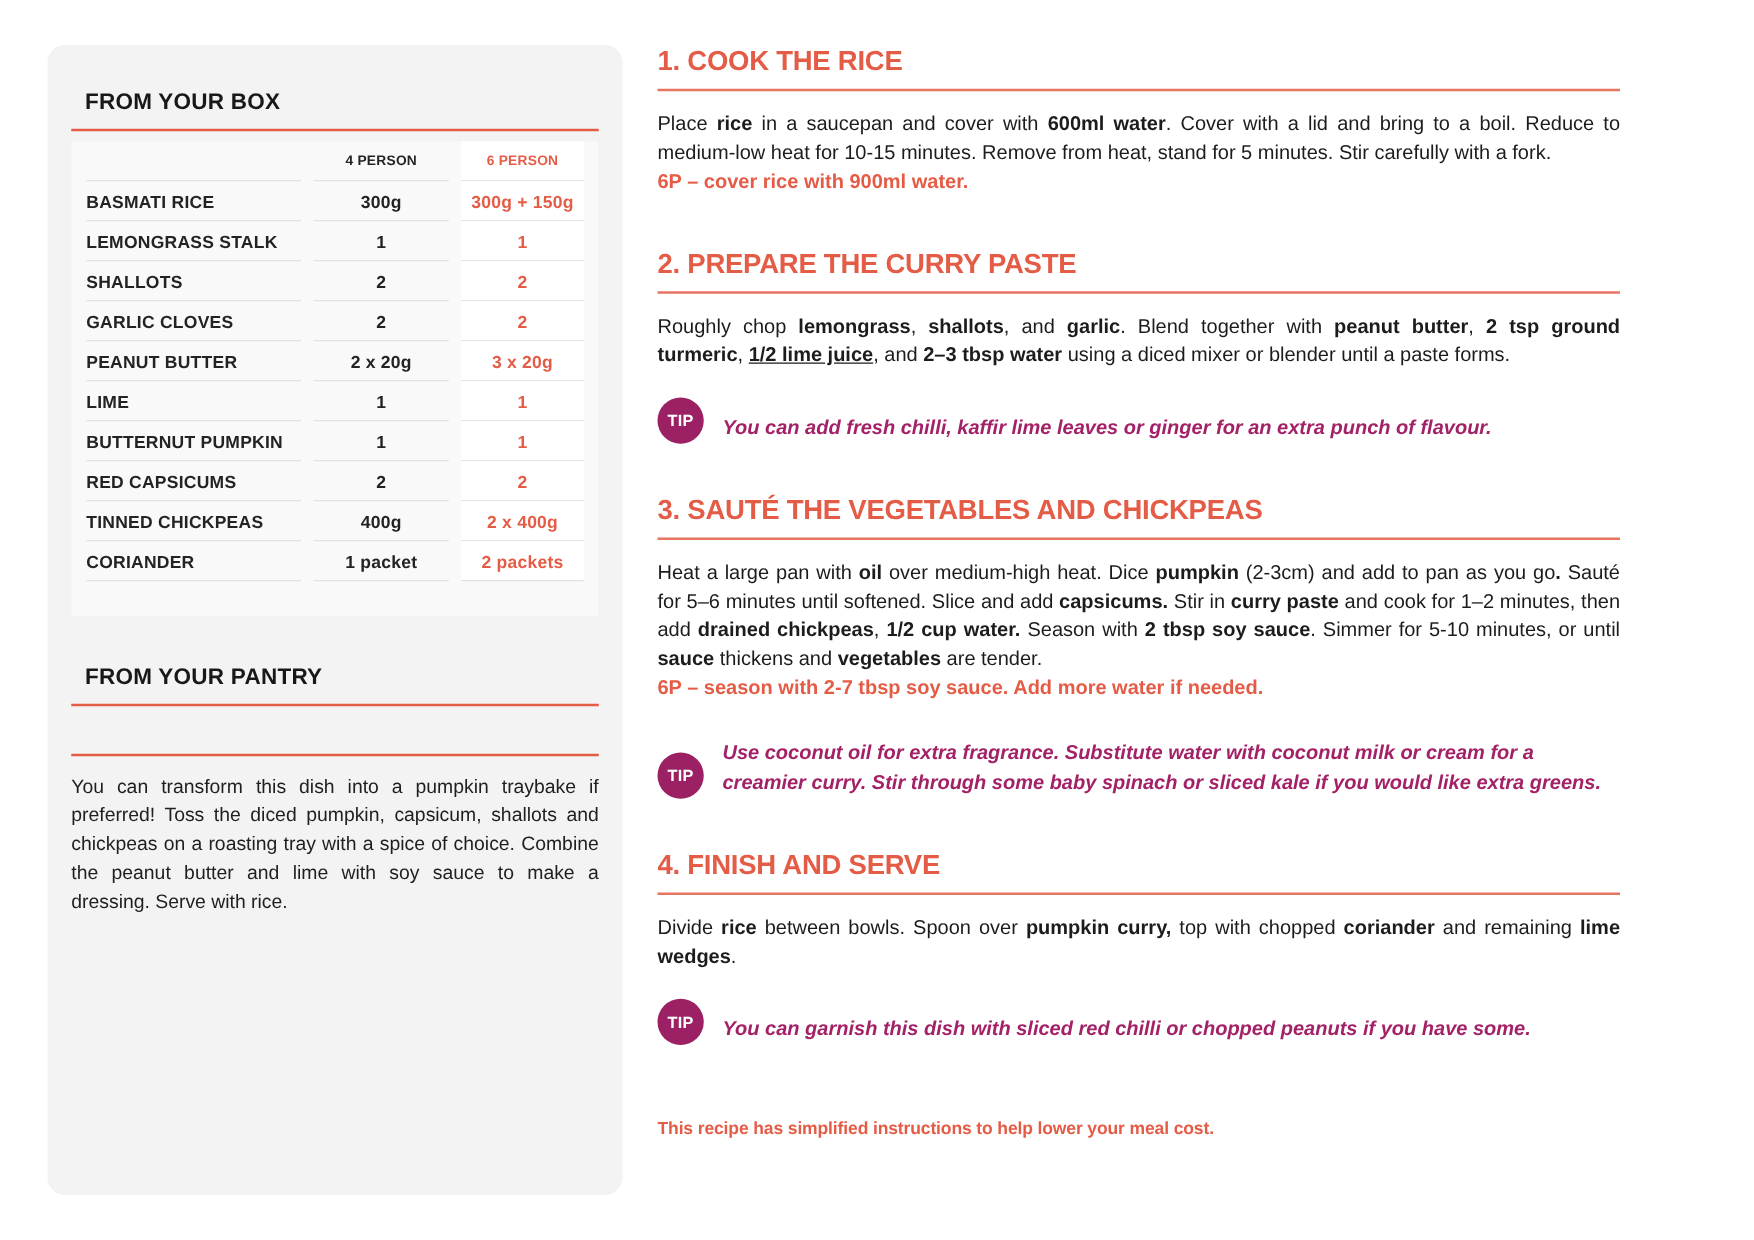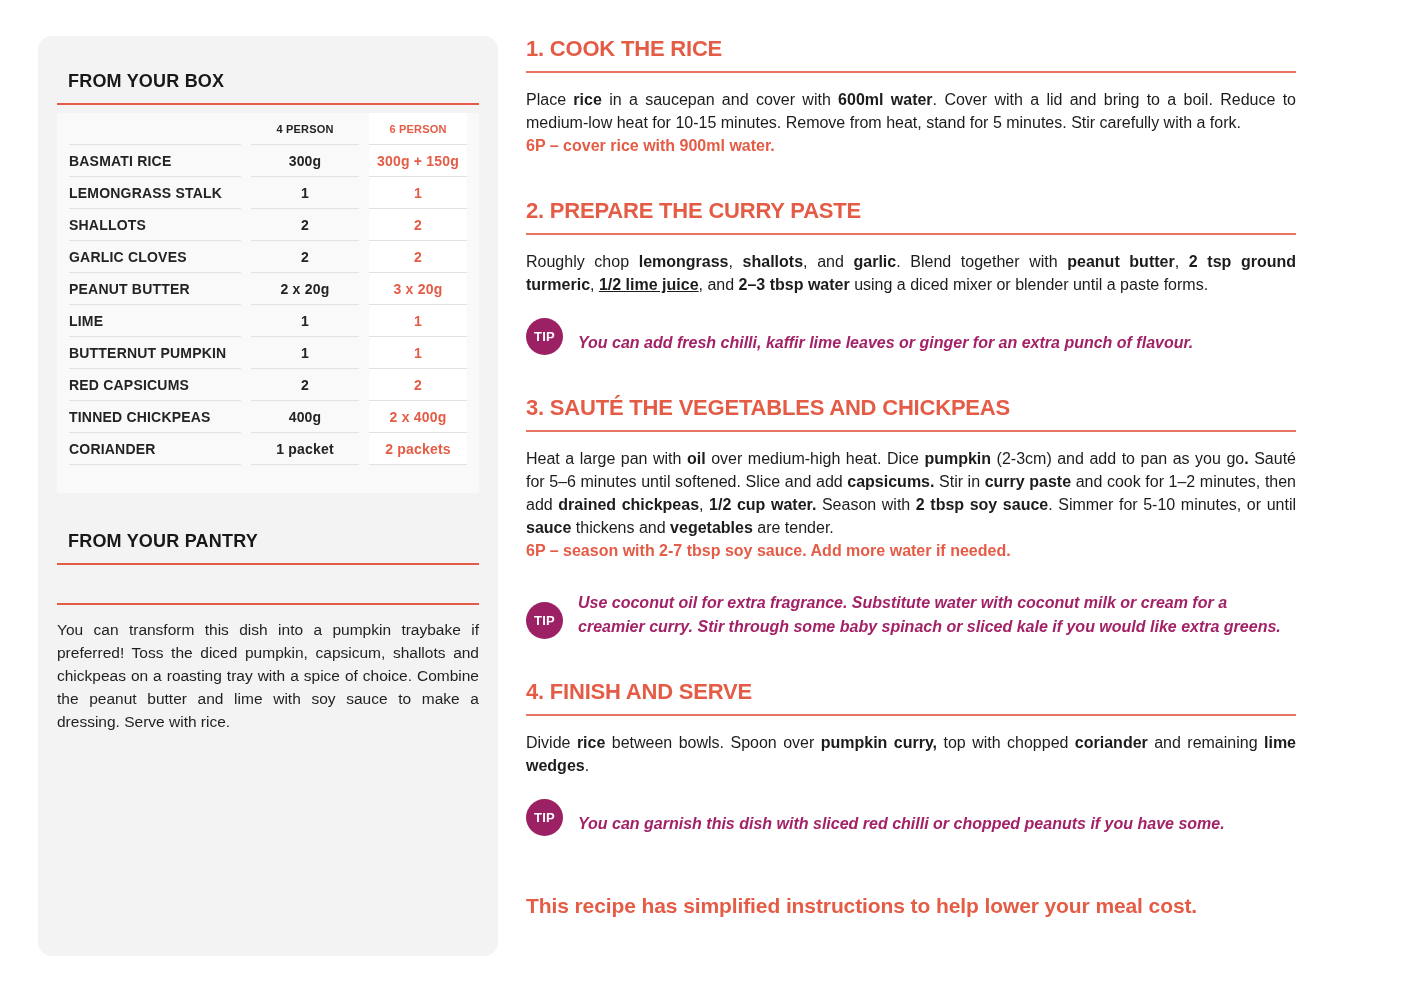--- a/index.html
+++ b/index.html
@@ -137,21 +137,21 @@
   .tip-text {
     margin: 6px 0 0 15px;
     font-size: 16px;
     line-height: 24px;
     font-style: italic;
     font-weight: 700;
     color: var(--magenta-text);
   }
   .footer-note {
     margin-top: 58px;
-    font-size: 21px;
+    font-size: 14px;
     font-weight: 800;
     letter-spacing: -0.1px;
     color: var(--accent);
   }
   .u { text-decoration: underline; }
 </style>
 </head>
 <body>
 
 <aside class="sidebar">

